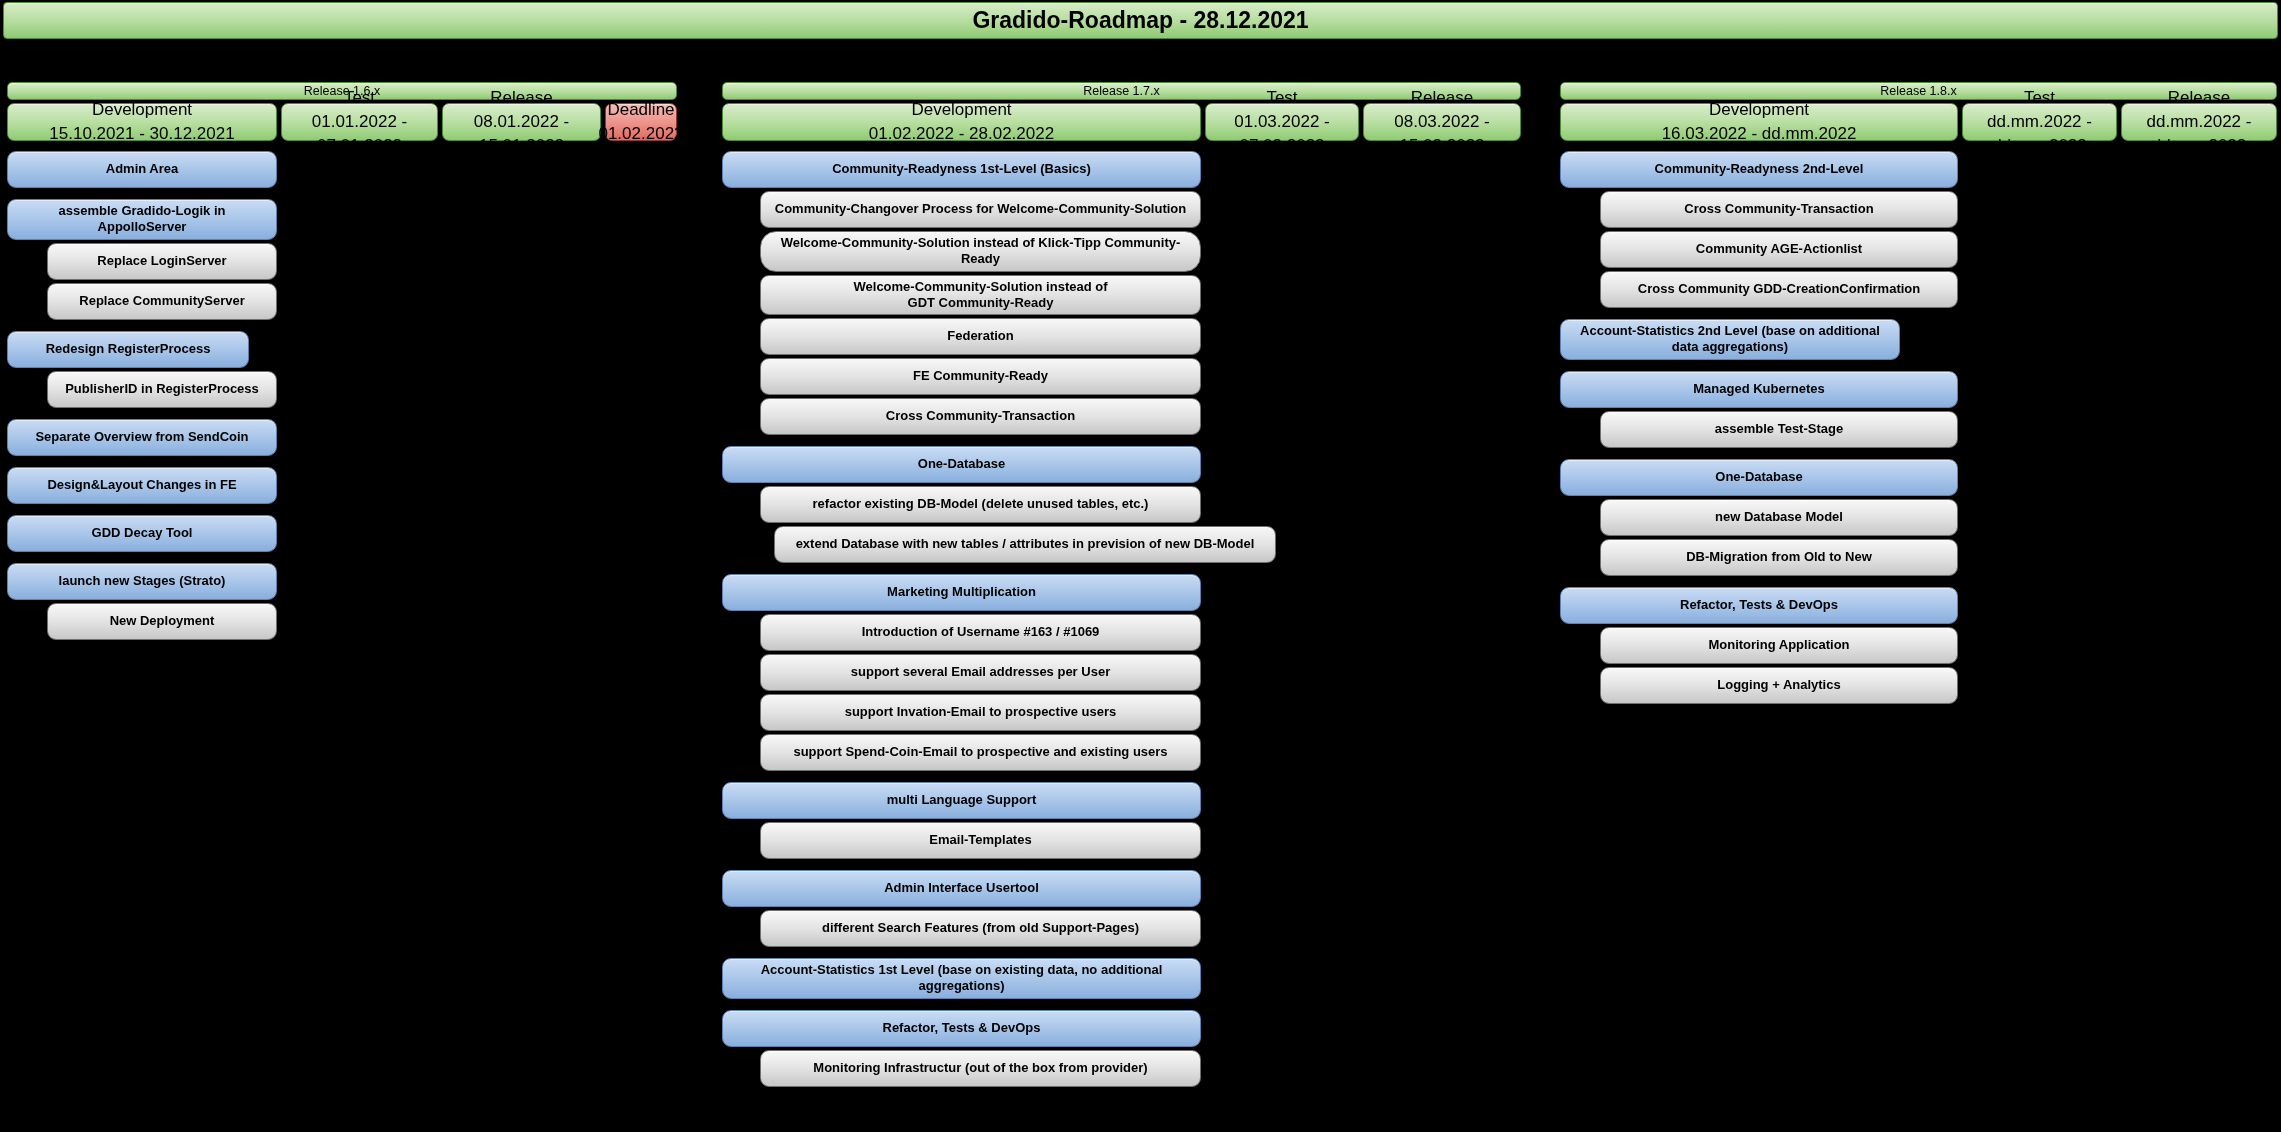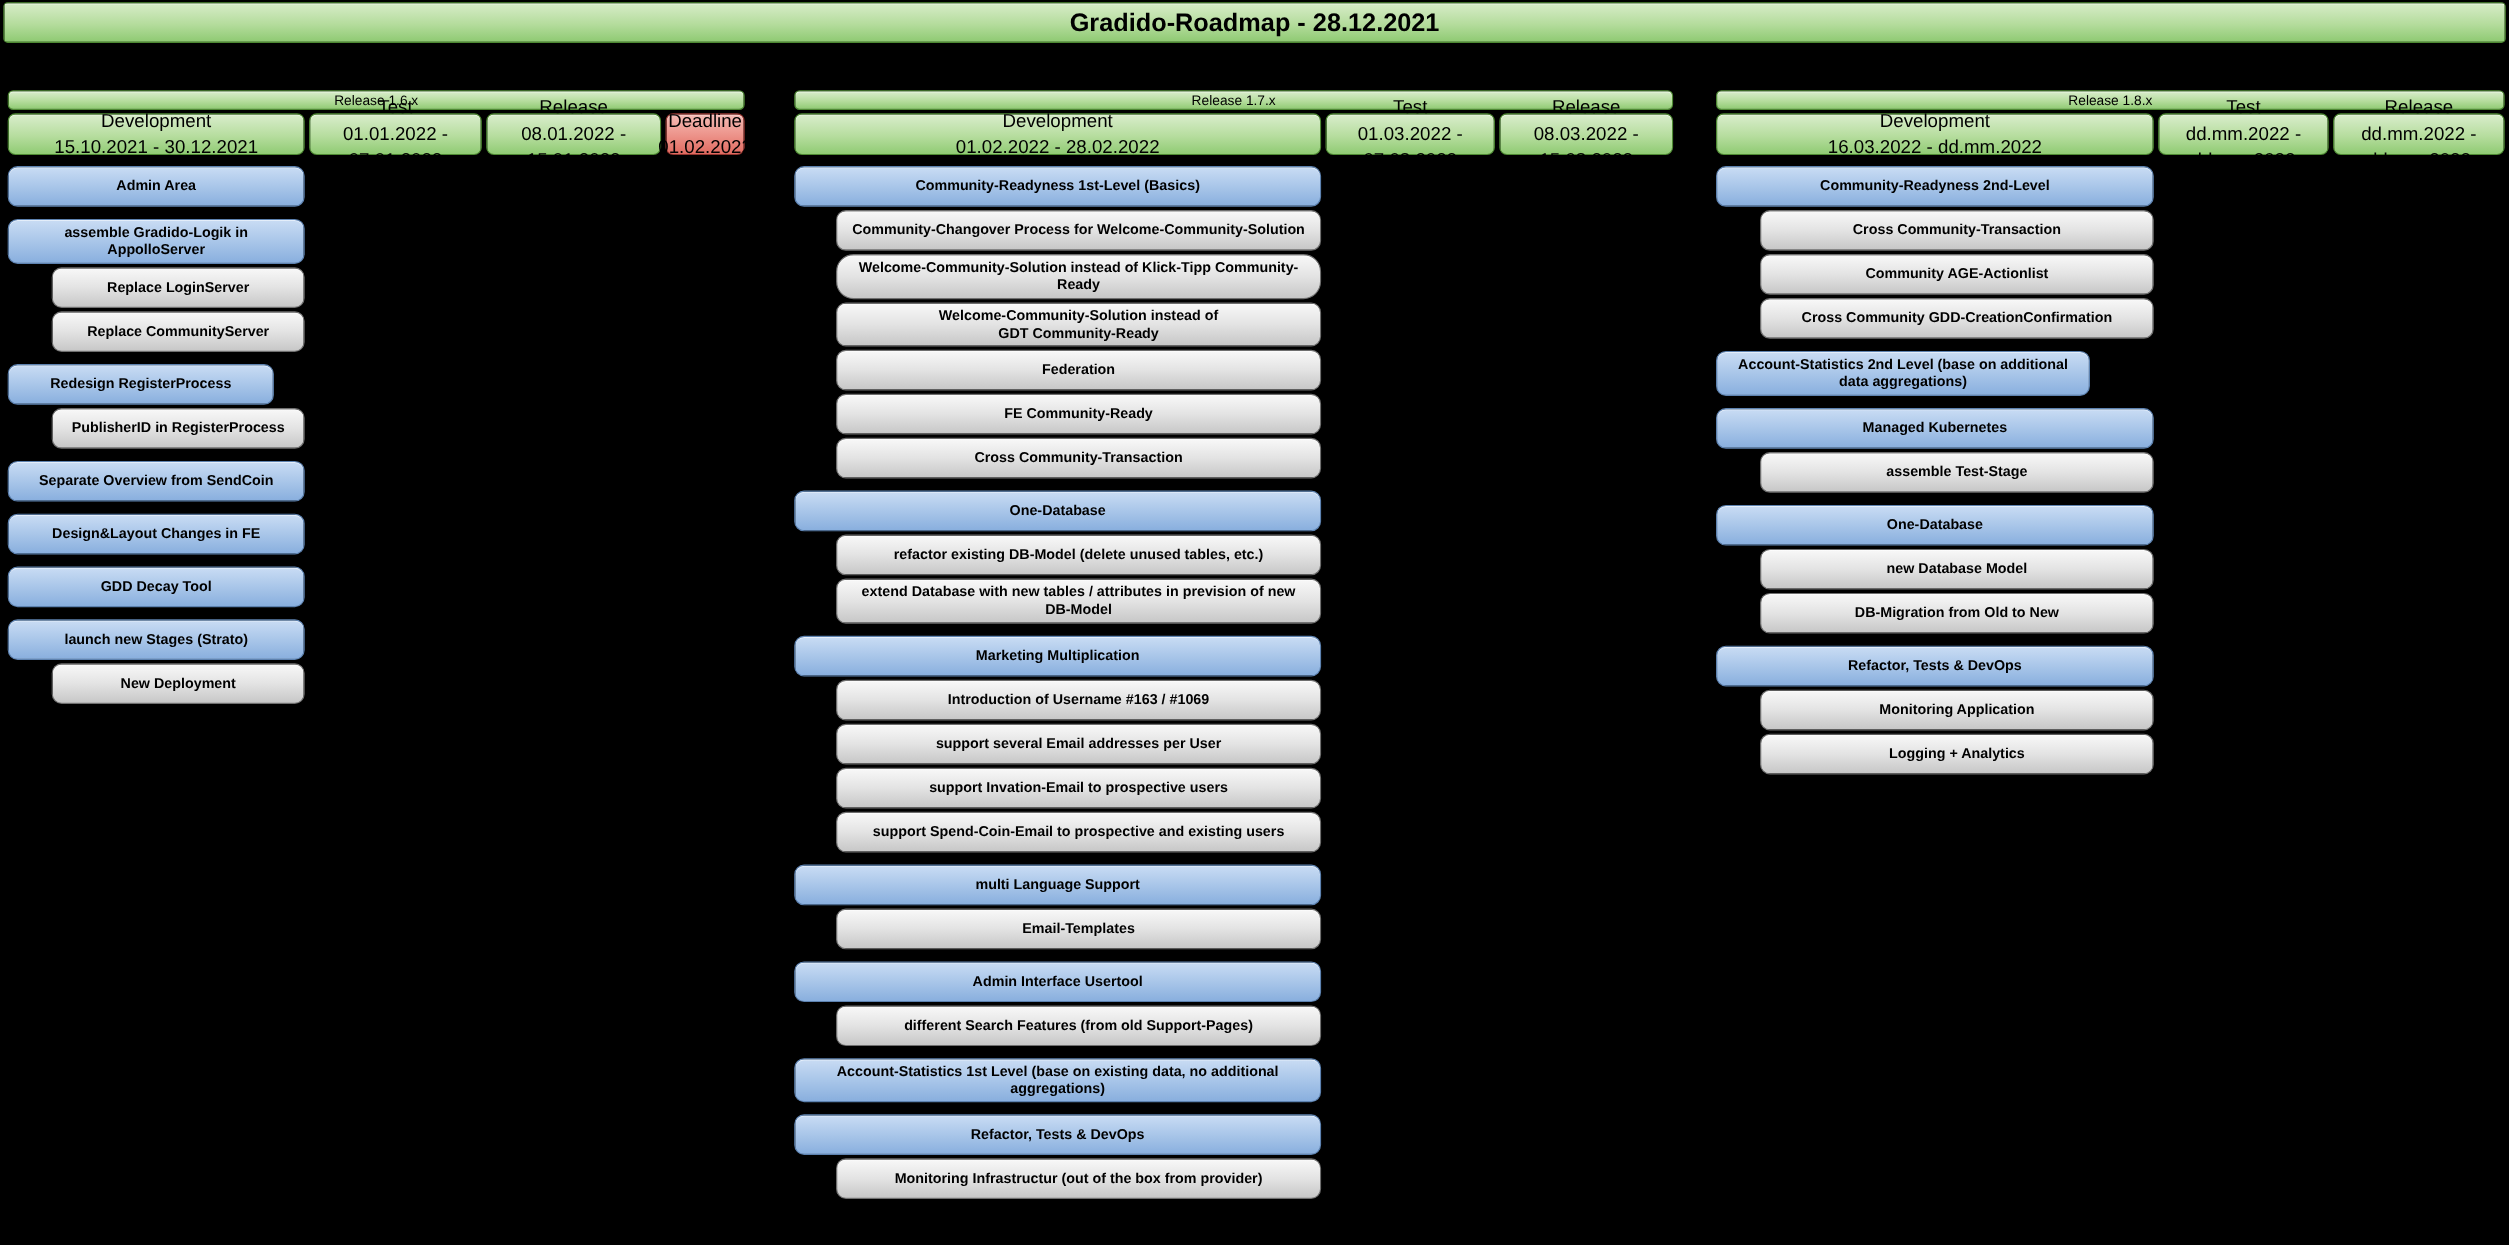--- a/index.html
+++ b/index.html
@@ -188,21 +188,21 @@
             <div class="task sub" style="width: 441px; margin-left: 38px; border-radius: 16px;">Welcome-Community-Solution instead of Klick-Tipp Community-Ready</div>
             <div class="task sub" style="width: 441px; margin-left: 38px;">Welcome-Community-Solution instead of
 GDT Community-Ready</div>
             <div class="task sub" style="width: 441px; margin-left: 38px;">Federation</div>
             <div class="task sub" style="width: 441px; margin-left: 38px;">FE Community-Ready</div>
             <div class="task sub" style="width: 441px; margin-left: 38px;">Cross Community-Transaction</div>
           </div>
           <div class="group">
             <div class="task main" style="width: 479px;">One-Database</div>
             <div class="task sub" style="width: 441px; margin-left: 38px;">refactor existing DB-Model (delete unused tables, etc.)</div>
-            <div class="task sub" style="width: 441px; margin-left: 38px;">extend Database with new tables / attributes in prevision of new DB-Model</div>
+            <div class="task sub" style="width: 502px; margin-left: 52px;">extend Database with new tables / attributes in prevision of new DB-Model</div>
           </div>
           <div class="group">
             <div class="task main" style="width: 479px;">Marketing Multiplication</div>
             <div class="task sub" style="width: 441px; margin-left: 38px;">Introduction of Username #163 / #1069</div>
             <div class="task sub" style="width: 441px; margin-left: 38px;">support several Email addresses per User</div>
             <div class="task sub" style="width: 441px; margin-left: 38px;">support Invation-Email to prospective users</div>
             <div class="task sub" style="width: 441px; margin-left: 38px;">support Spend-Coin-Email to prospective and existing users</div>
           </div>
           <div class="group">
             <div class="task main" style="width: 479px;">multi Language Support</div>

